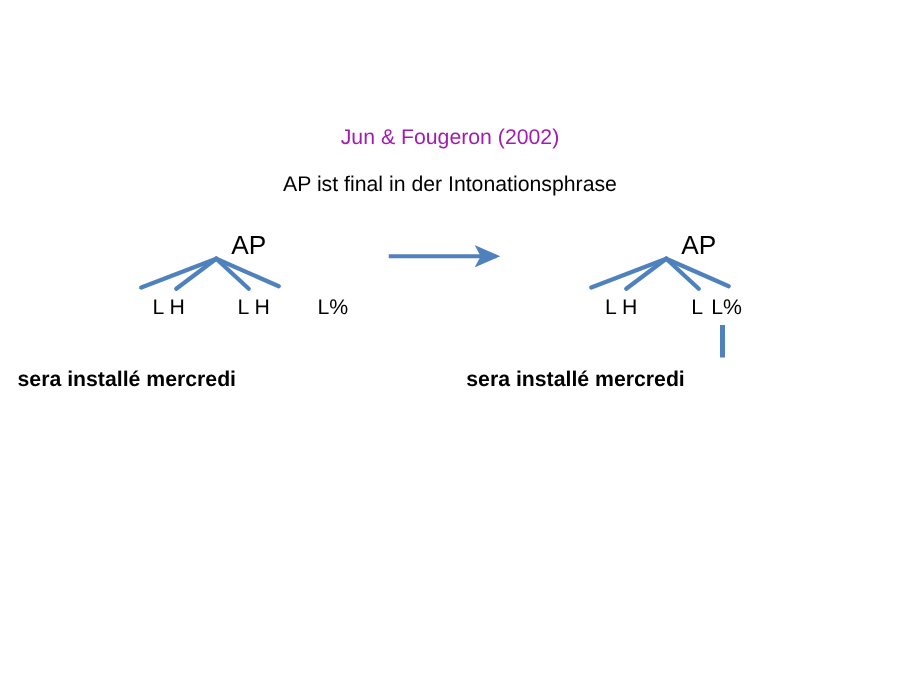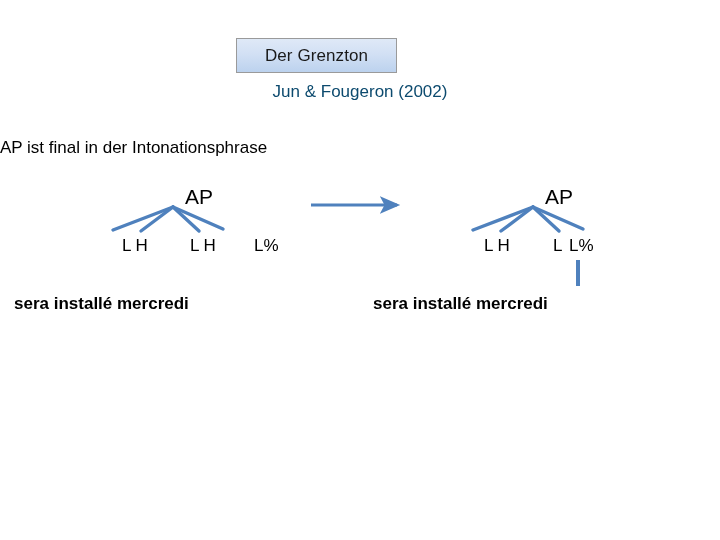--- a/index.html
+++ b/index.html
@@ -37,31 +37,32 @@
     font-size: 17px;
     color: #1a1a1a;
     white-space: nowrap;
     letter-spacing: 0.1px;
   }
 
   
   .citation {
     position: absolute;
     left: 0;
-    top: 82px;
+    top: 100px;
     width: 720px;
     text-align: center;
     font-size: 17px;
-    color: #0c4a6e;
+    color: #a21caf;
   }
   .subtitle {
     position: absolute;
     left: 0;
     top: 138px;
     width: 720px;
+    text-align: center;
     font-size: 17px;
     color: #000000;
   }
 
   
   .node-label {
     position: absolute;
     font-size: 21px;
     color: #000000;
     white-space: nowrap;
@@ -90,23 +91,20 @@
     width: 720px;
     height: 540px;
     pointer-events: none;
   }
 </style>
 </head>
 <body>
 
 <div id="slide">
 
-  <div class="title-box">
-    <span class="title-box-label">Der Grenzton</span>
-  </div>
 
   <div class="citation">Jun &amp; Fougeron (2002)</div>
 
   <div class="subtitle">AP ist final in der Intonationsphrase</div>
 
   <svg id="vector-layer" viewBox="0 0 720 540">
     <defs>
       <marker id="arrowhead" markerWidth="7" markerHeight="7" refX="5.4" refY="3" orient="auto" markerUnits="strokeWidth">
         <path d="M0,0.2 L6.4,3 L0,5.8 L1.5,3 Z" fill="#4f81bd"></path>
       </marker>

